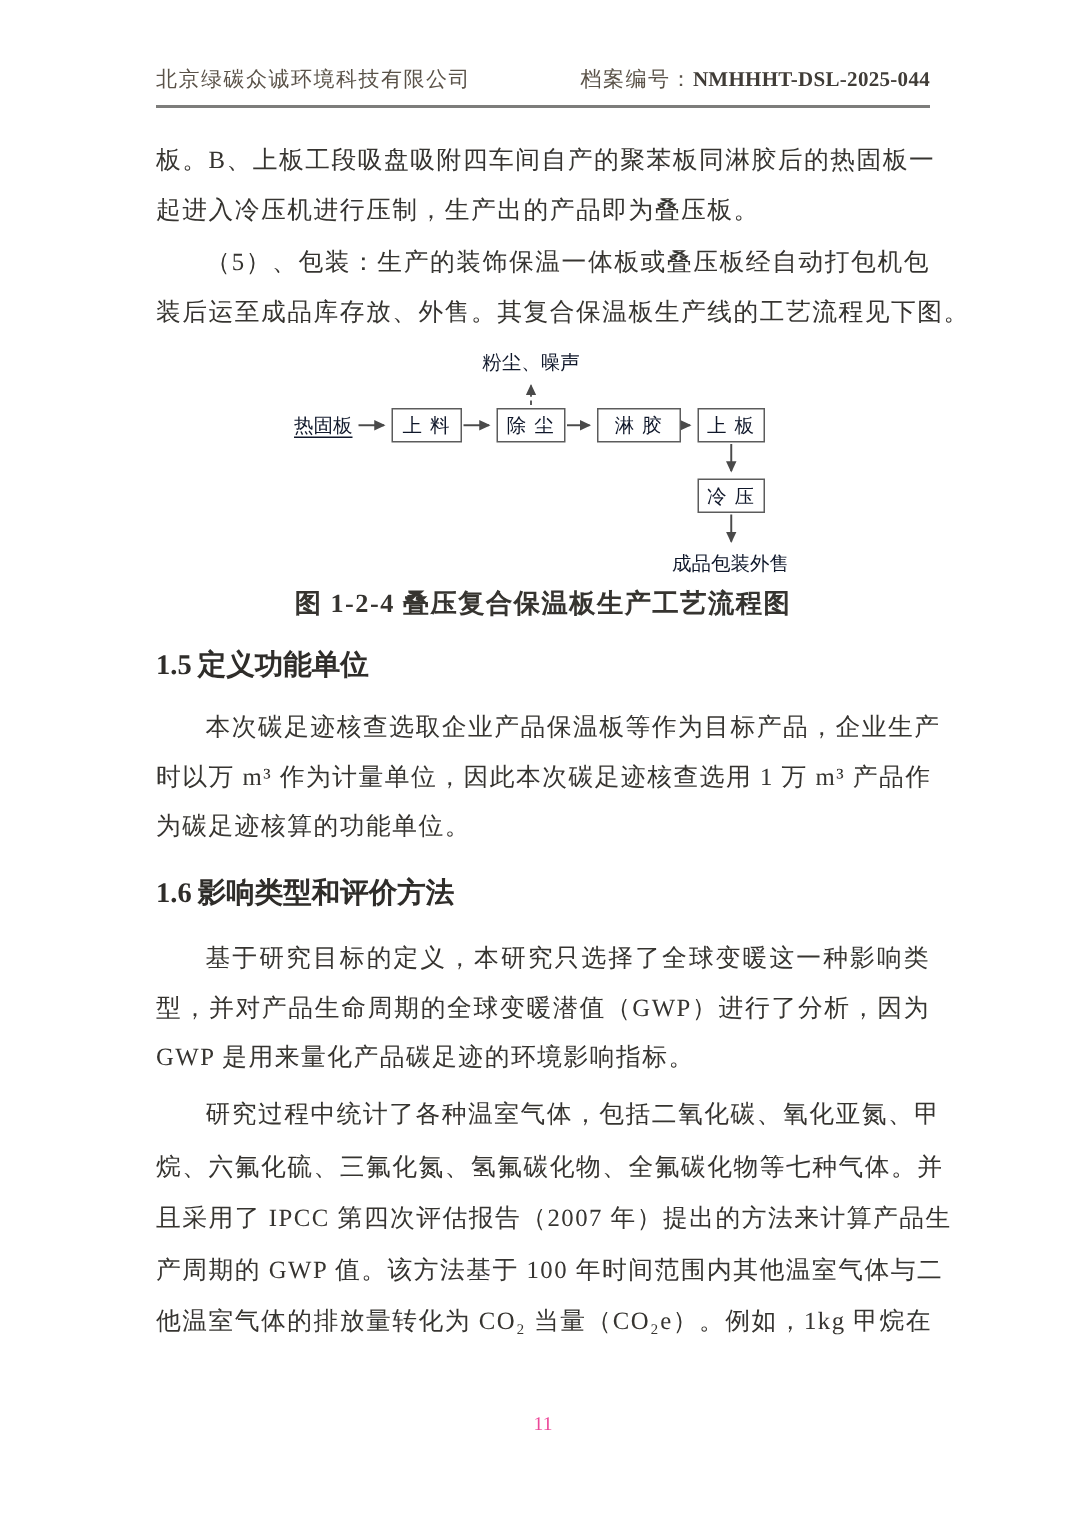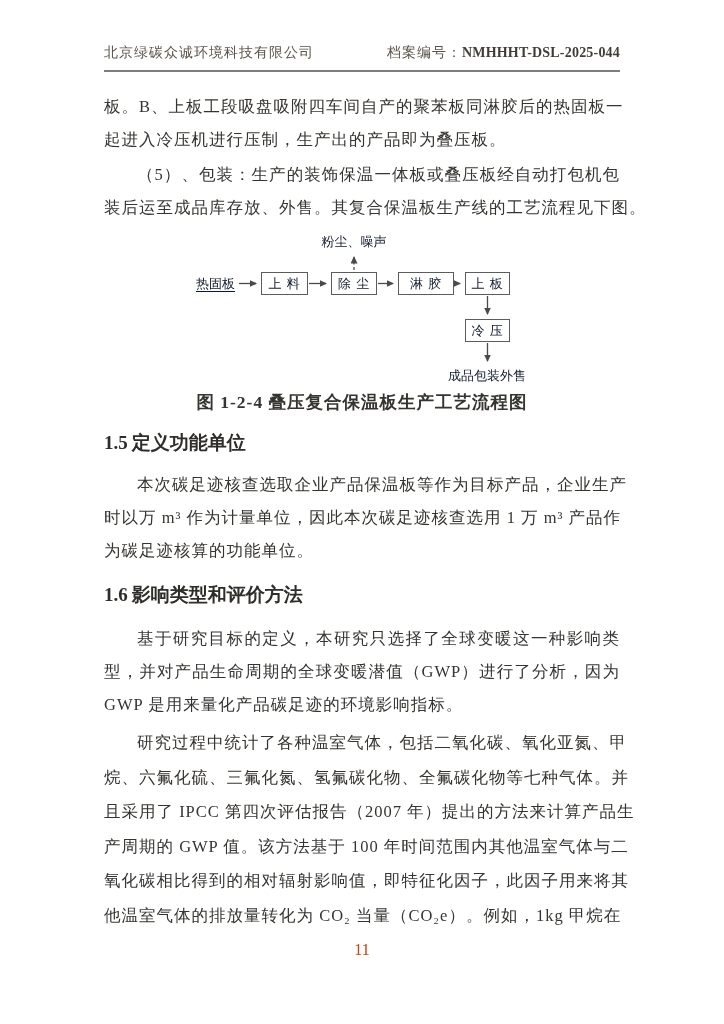--- a/index.html
+++ b/index.html
@@ -26,21 +26,21 @@
   .dg-box{position:absolute;height:23px;border:1px solid #5c5c5c;display:flex;
           align-items:center;justify-content:center;letter-spacing:1px;
           box-sizing:border-box;background:#fff;}
   .dg-input{position:absolute;left:92px;top:40px;height:23px;line-height:23px;
             text-decoration:underline;text-underline-offset:3px;text-align:center;}
   .dg-label{position:absolute;text-align:center;line-height:16px;}
   .emission{left:195px;top:2px;width:110px;}
   .output{left:330px;top:136px;width:106px;}
   svg.arrows{position:absolute;left:0;top:0;}
   .page-number{position:absolute;left:0;top:941px;width:100%;text-align:center;
-               font-size:16px;color:#c2410c;}
+               font-size:13px;color:#ec4899;}
 </style>
 </head>
 <body>
 
 <div class="page">
 
   <div class="header">
     <span>北京绿碳众诚环境科技有限公司</span>
     <span class="archive"><span>档案编号：</span><span class="archive-no">NMHHHT-DSL-2025-044</span></span>
   </div>
@@ -100,19 +100,18 @@
     <div class="line first">基于研究目标的定义，本研究只选择了全球变暖这一种影响类</div>
     <div class="line">型，并对产品生命周期的全球变暖潜值（GWP）进行了分析，因为</div>
     <div class="line end">GWP 是用来量化产品碳足迹的环境影响指标。</div>
   </div>
 
   <div class="tblock wide" style="top:726px">
     <div class="line first">研究过程中统计了各种温室气体，包括二氧化碳、氧化亚氮、甲</div>
     <div class="line">烷、六氟化硫、三氟化氮、氢氟碳化物、全氟碳化物等七种气体。并</div>
     <div class="line">且采用了 IPCC 第四次评估报告（2007 年）提出的方法来计算产品生</div>
     <div class="line">产周期的 GWP 值。该方法基于 100 年时间范围内其他温室气体与二</div>
-    <div class="line">氧化碳相比得到的相对辐射影响值，即特征化因子，此因子用来将其</div>
     <div class="line">他温室气体的排放量转化为 CO₂ 当量（CO₂e）。例如，1kg 甲烷在</div>
   </div>
 
   <div class="page-number">11</div>
 
 </div>
 
 </body></html>

